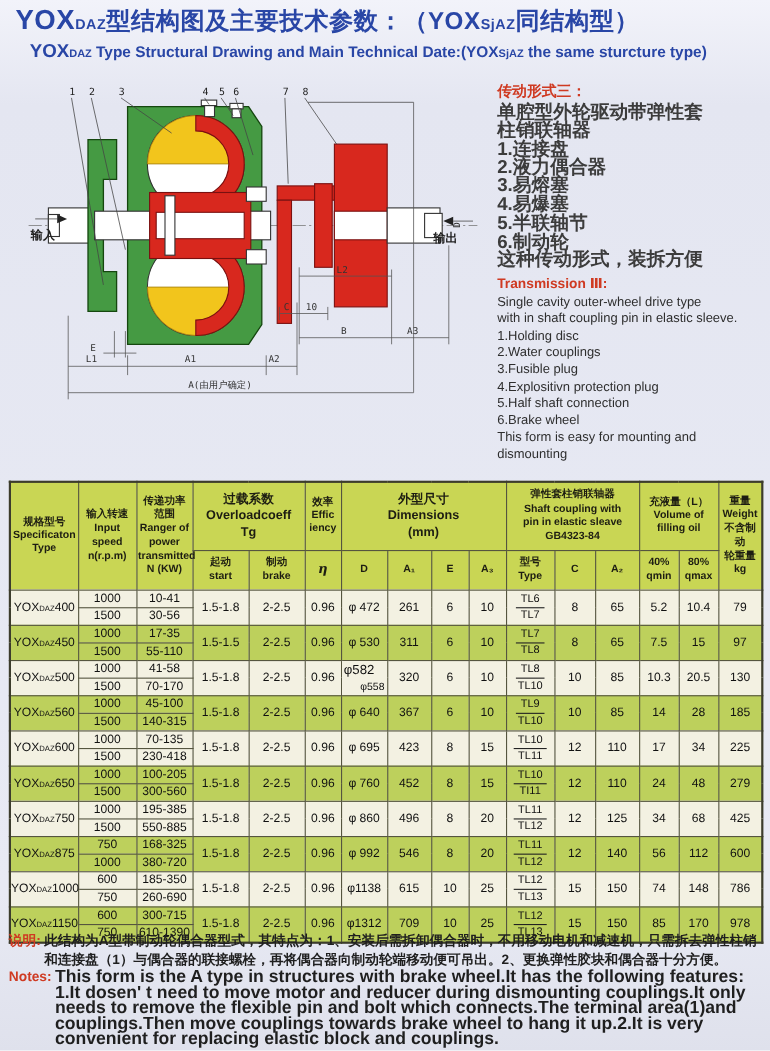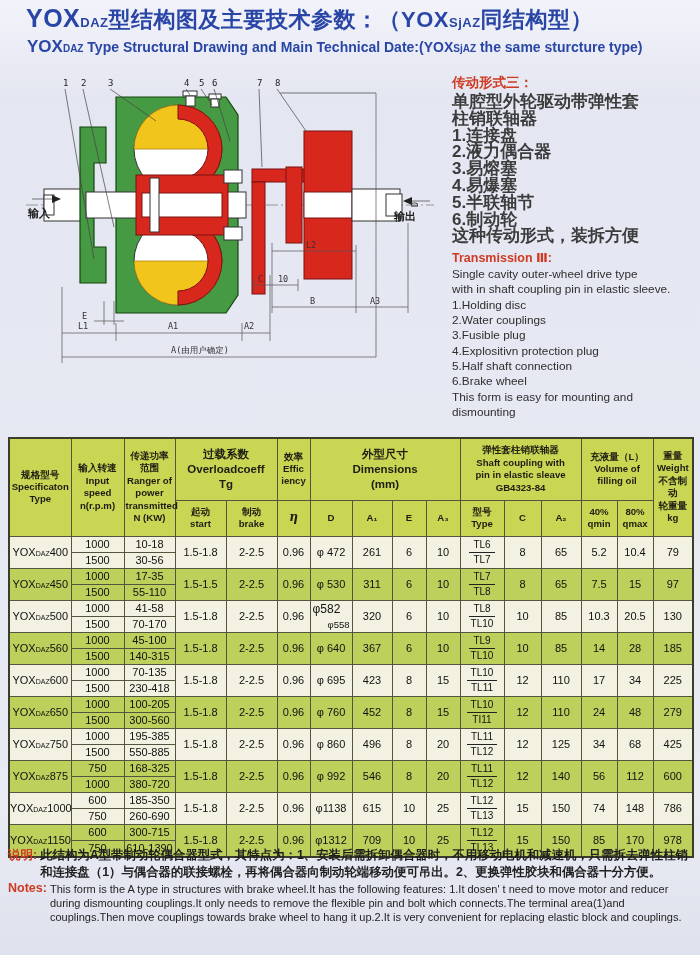--- a/index.html
+++ b/index.html
@@ -1,20 +1,20 @@
 <!DOCTYPE html>
 <html><head>
 <meta charset="utf-8">
 <style>
   html,body{margin:0;padding:0;}
   .page{position:relative;width:700px;height:955px;overflow:hidden;
     background:linear-gradient(180deg,#f2f3fa 0%,#e4e6f1 10%,#e8eaf4 85%,#dfe1ec 100%);
     font-family:"Liberation Sans","DejaVu Sans",sans-serif;color:#222;}
   
-  .title-zh{position:absolute;left:26px;top:4px;font-size:22px;font-weight:bold;color:#2946a6;letter-spacing:.5px;white-space:nowrap;}
+  .title-zh{position:absolute;left:14px;top:4px;font-size:22px;font-weight:bold;color:#2946a6;letter-spacing:.5px;white-space:nowrap;}
   .title-zh .t-lat{font-size:25px;}
   .title-zh .t-sub{font-size:13px;}
   .title-en{position:absolute;left:27px;top:37px;font-size:14px;font-weight:bold;color:#2946a6;white-space:nowrap;}
   .title-en .t-lat{font-size:17px;}
   .title-en .t-sub{font-size:10px;}
   
   .panel{position:absolute;left:452px;top:74px;width:246px;}
   .p-head{color:#cf3a22;font-weight:bold;font-size:13.5px;margin-bottom:2px;}
   .p-head.en{font-size:12.5px;margin-top:5px;}
   .p-body-zh{font-size:17px;font-weight:bold;color:#3c3c3c;line-height:16.8px;white-space:pre-line;}
@@ -50,21 +50,21 @@
   .frac .ft{display:block;border-bottom:1px solid #222;padding:0 4px 1px;text-align:center;}
   .frac .fb{display:block;padding-top:1px;}
   td.dsplit{position:relative;background-image:linear-gradient(to right top,transparent calc(50% - .6px),#55553f calc(50% - .6px),#55553f calc(50% + .6px),transparent calc(50% + .6px));}
   .ds-top{position:absolute;left:2px;top:2px;font-size:12px;}
   .ds-bot{position:absolute;right:2px;bottom:2px;font-size:9.5px;}
   
   .notes{position:absolute;left:8px;top:847px;width:688px;}
   .note-row{display:flex;}
   .nl{color:#cf3a22;font-weight:bold;font-size:12.5px;flex:0 0 auto;margin-right:3px;}
   .nt-zh{font-size:12.4px;font-weight:bold;color:#1f1f1f;line-height:17px;}
-  .nt-en{font-size:11px;color:#1f1f1f;line-height:14px;font-weight:400;margin-top:1px;}
+  .nt-en{font-size:16px;color:#1f1f1f;line-height:14px;font-weight:700;margin-top:1px;}
 </style>
 </head>
 <body>
 
 <div class="page">
 
   <div class="title-zh"><span class="t-lat">YOX</span><span class="t-sub">DAZ</span><span>型结构图及主要技术参数：（YOX</span><span class="t-sub">SjAZ</span><span>同结构型）</span></div>
   <div class="title-en"><span class="t-lat">YOX</span><span class="t-sub">DAZ</span><span> Type Structural Drawing and Main Technical Date:(YOX</span><span class="t-sub">SjAZ</span><span> the same sturcture type)</span></div>
 
   <svg class="drawing" width="420" height="360" viewBox="0 0 420 360">
@@ -262,21 +262,21 @@
         <th>40%
 qmin</th>
         <th>80%
 qmax</th>
       </tr>
     </thead>
     <tbody>
         <tr>
           <td rowspan="2" class="model"><span>YOX</span><span class="ms">DAZ</span><span>400</span></td>
           <td>1000</td>
-          <td class="pw">10-18</td>
+          <td class="pw">10-41</td>
           <td rowspan="2">1.5-1.8</td>
           <td rowspan="2">2-2.5</td>
           <td rowspan="2">0.96</td>
           <td rowspan="2" class="dcol">φ 472</td>
           <td rowspan="2">261</td>
           <td rowspan="2">6</td>
           <td rowspan="2">10</td>
           <td rowspan="2"><span class="frac"><span class="ft">TL6</span><span class="fb">TL7</span></span></td>
           <td rowspan="2">8</td>
           <td rowspan="2">65</td>

